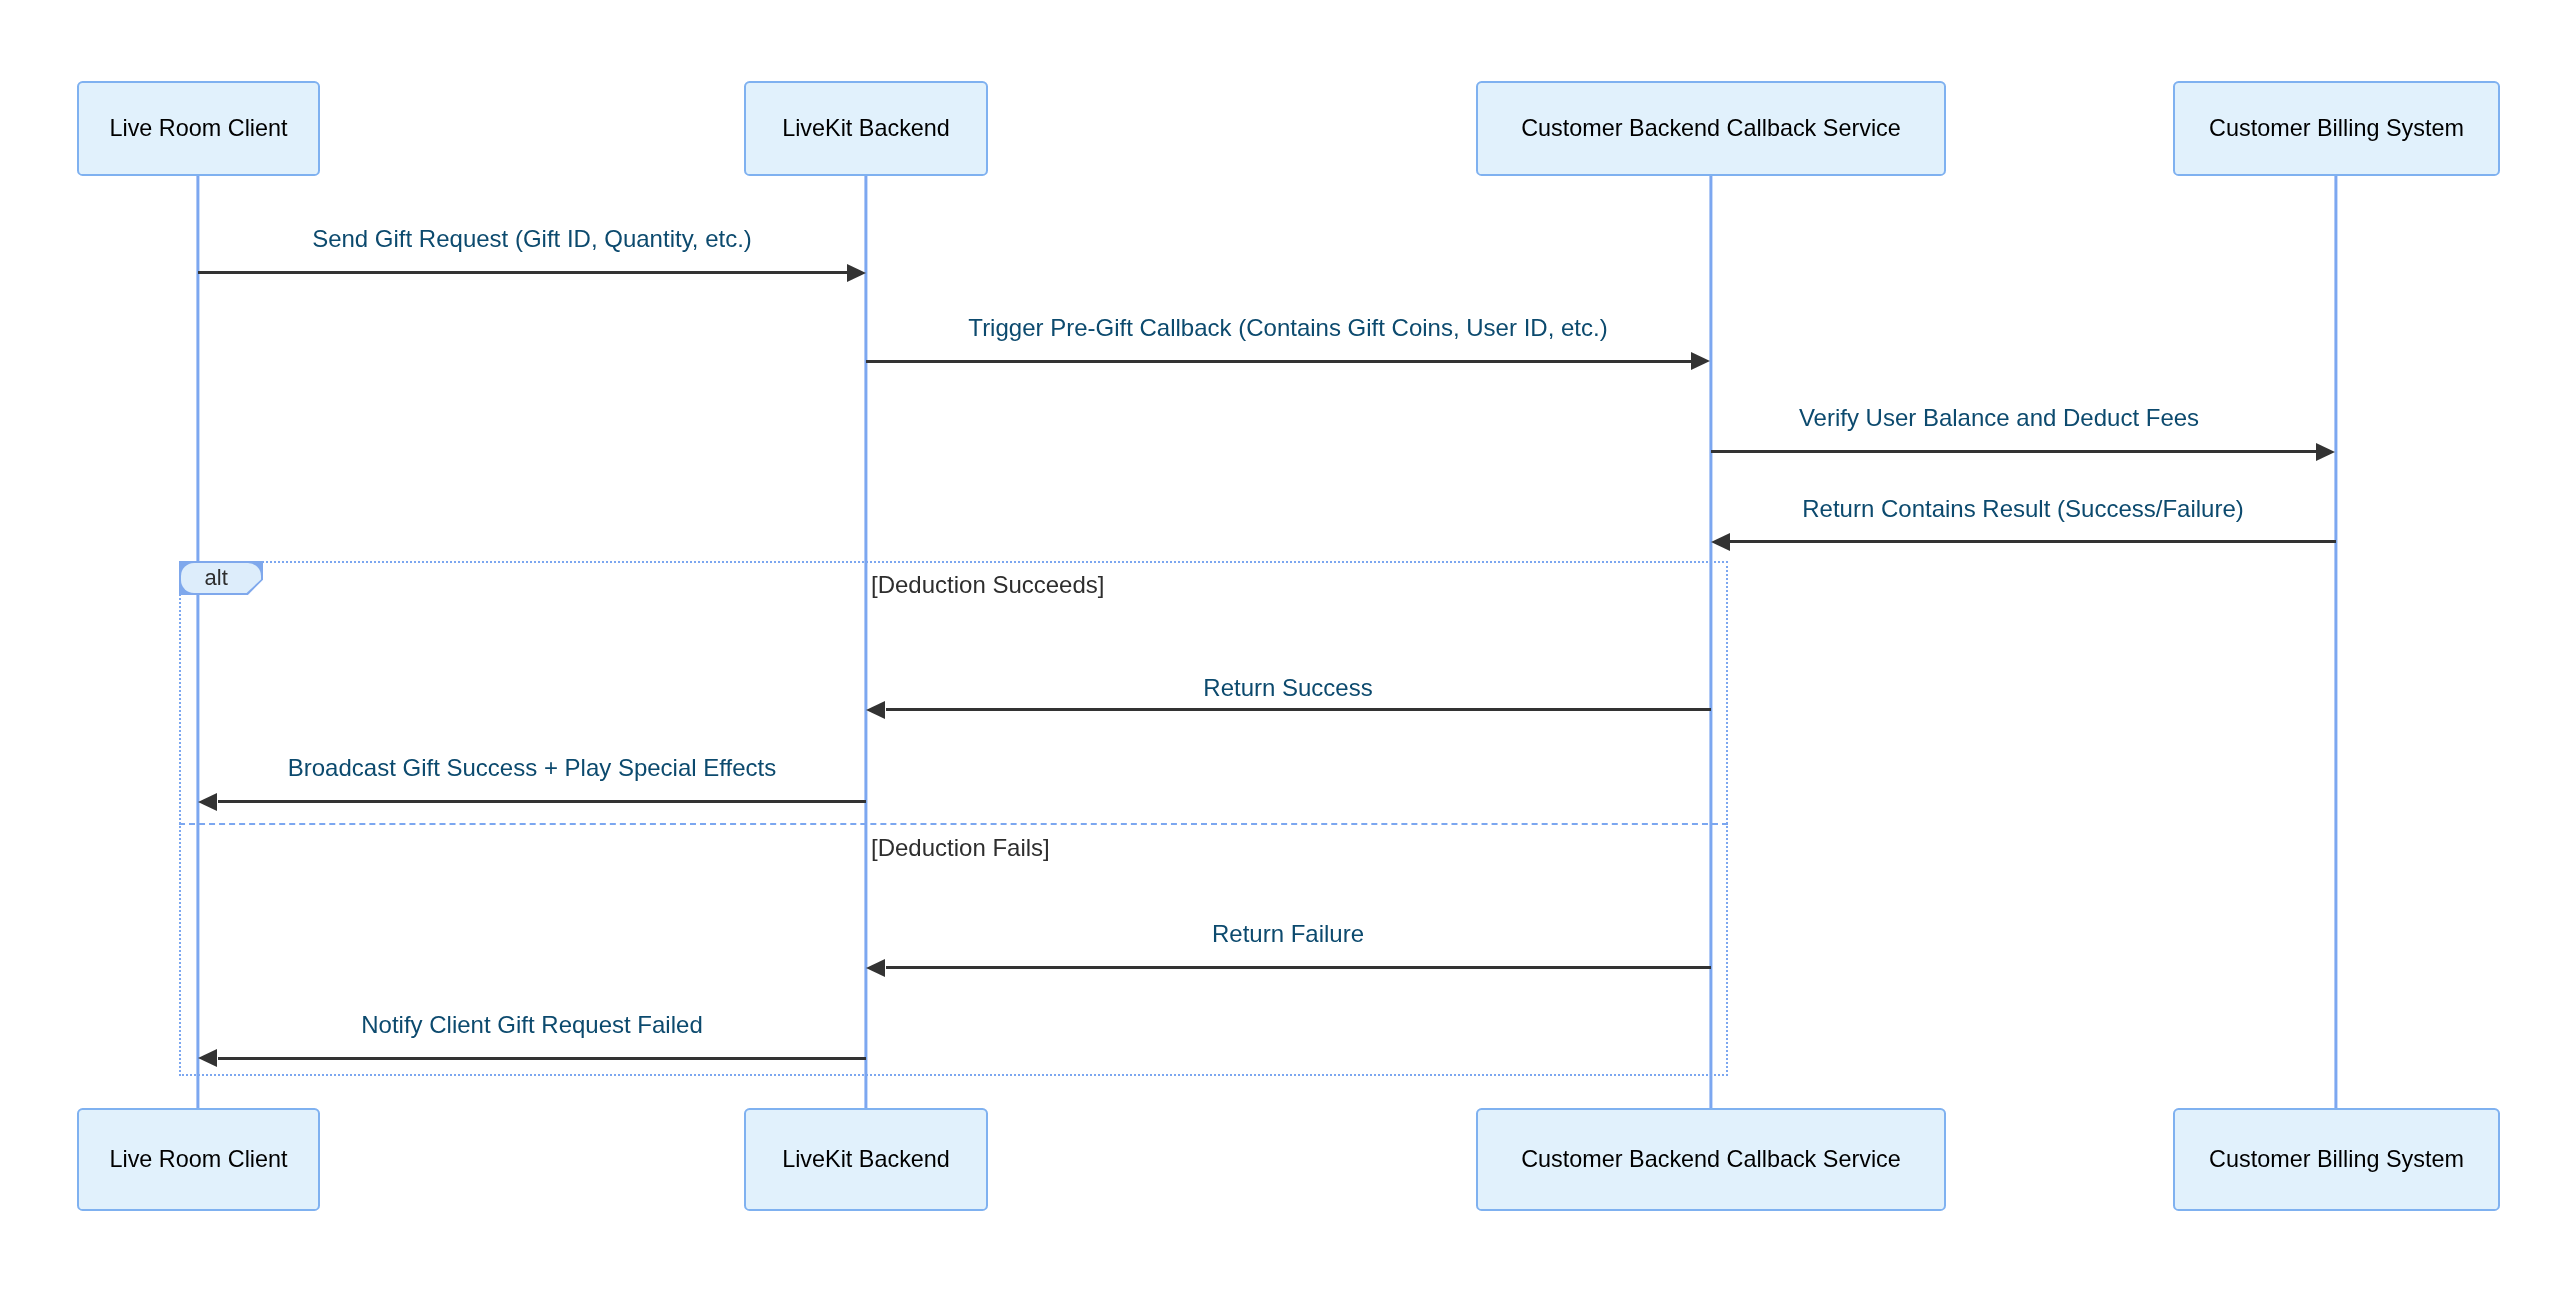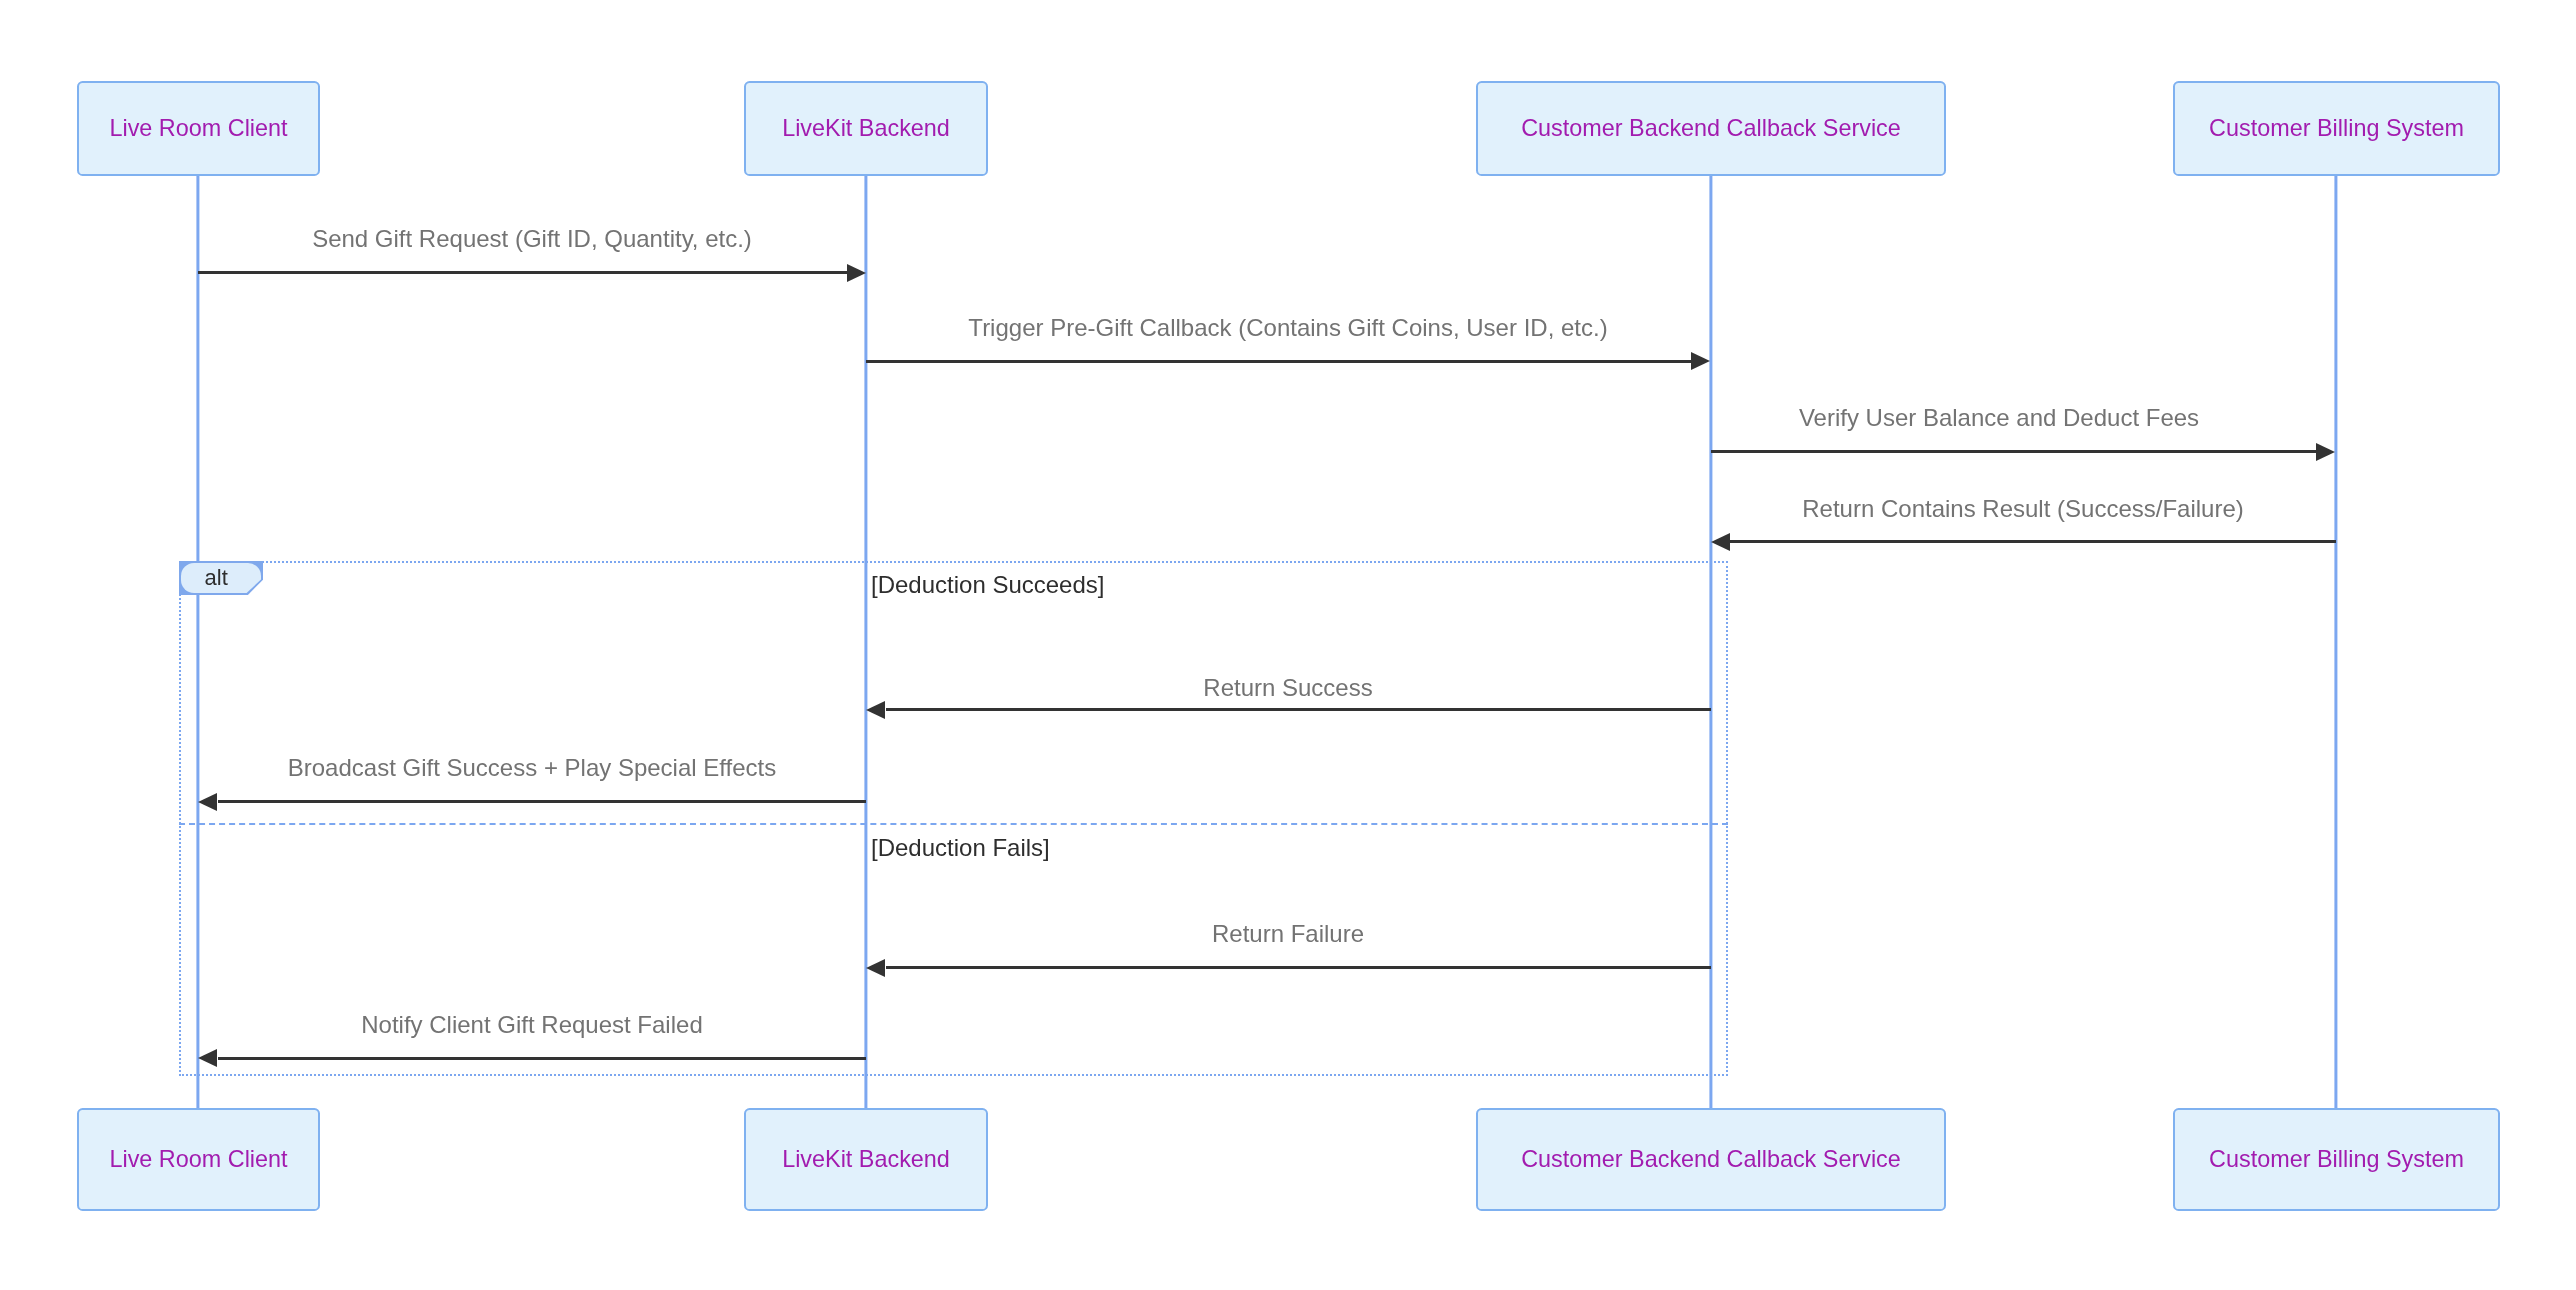--- a/index.html
+++ b/index.html
@@ -12,37 +12,37 @@
     overflow:hidden;
   }
   .actor{
     position:absolute;
     box-sizing:border-box;
     background:#e1f1fc;
     border:2.4px solid #7fb1f0;
     border-radius:5.6px;
     display:flex;align-items:center;justify-content:center;
     font-size:23.4px;
-    color:#a21caf;
+    color:#000000;
     text-align:right;
   }
   .lifeline{
     position:absolute;
     top:176px;
     width:3.2px;height:932px;
     background:#7ca7f0;
     transform:translateX(-50%);
   }
   .mlabel{
     position:absolute;
     transform:translateX(-50%);
     white-space:nowrap;
     font-size:24px;
     line-height:29px;
-    color:#737373;
+    color:#0c4a6e;
   }
   .mline{
     position:absolute;
     height:3.2px;
     background:#333333;
   }
   .ah{position:absolute;width:0;height:0;border-style:solid;}
   .ah.r{border-width:9px 0 9px 19.4px;border-color:transparent transparent transparent #333333;}
   .ah.l{border-width:9px 19.4px 9px 0;border-color:transparent #333333 transparent transparent;}
   .alt-frame{

